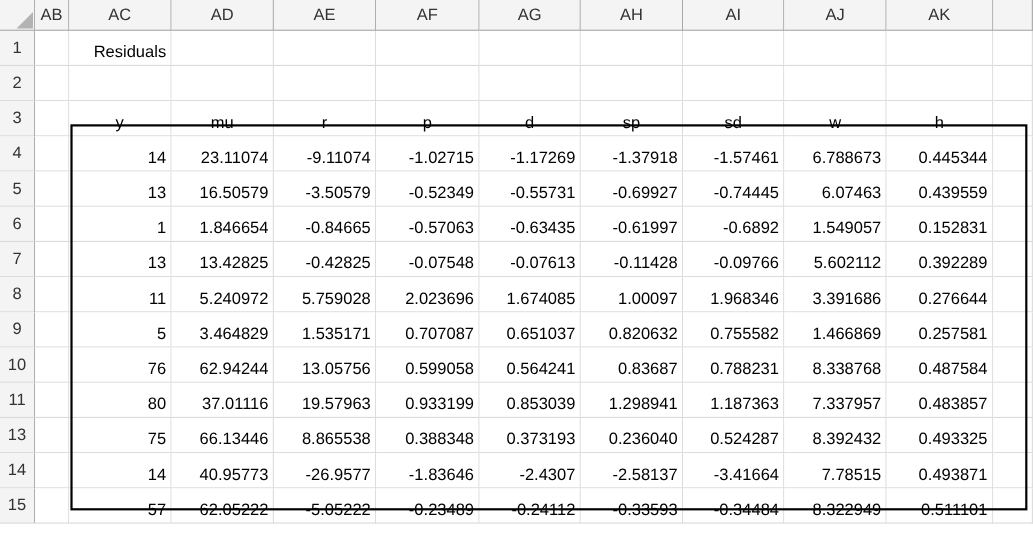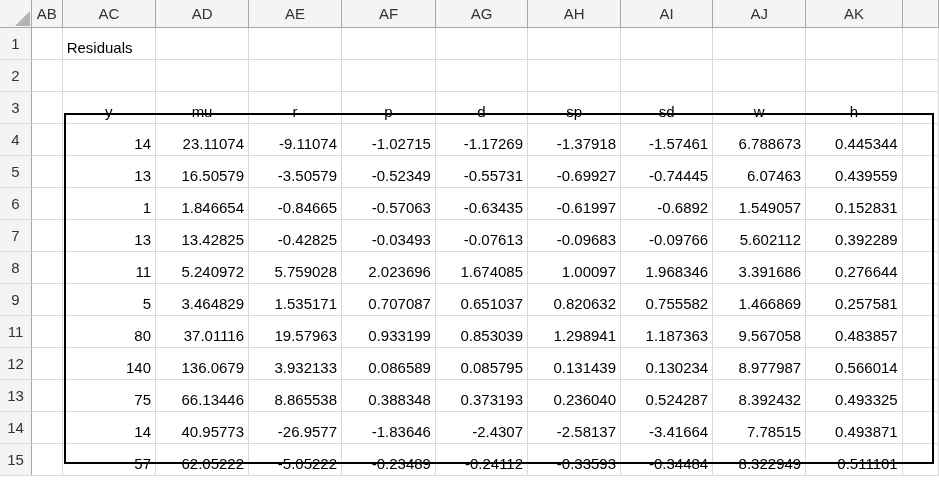--- a/index.html
+++ b/index.html
@@ -19,21 +19,21 @@
     height:28px;background:#f4f4f4;
     border-right:1px solid #a8a8a8;border-bottom:1px solid #dadada;
     font-weight:400;color:#333;text-align:center;vertical-align:middle;font-size:15px;
   }
   td{
     height:28px;background:#fff;
     border-right:1px solid #dadada;border-bottom:1px solid #dadada;
     vertical-align:bottom;padding:0 4px 3px 4px;text-align:right;
   }
   td.center{text-align:center;}
-  td.left{text-align:left;}
+  td.left{text-align:right;}
   .corner-tri{
     position:absolute;right:1px;bottom:1px;width:0;height:0;
     border-left:15px solid transparent;border-bottom:15px solid #b3b3b3;
   }
   .range-border{
     position:absolute;left:64px;top:113px;width:870px;height:351px;
     border:2px solid #000;box-sizing:border-box;pointer-events:none;
   }
 </style>
 </head>
@@ -157,23 +157,23 @@
           <td>1.549057</td>
           <td>0.152831</td>
           <td></td>
         </tr>
         <tr>
           <th>7</th>
           <td></td>
           <td>13</td>
           <td>13.42825</td>
           <td>-0.42825</td>
-          <td>-0.03493</td>
+          <td>-0.07548</td>
           <td>-0.07613</td>
-          <td>-0.09683</td>
+          <td>-0.11428</td>
           <td>-0.09766</td>
           <td>5.602112</td>
           <td>0.392289</td>
           <td></td>
         </tr>
         <tr>
           <th>8</th>
           <td></td>
           <td>11</td>
           <td>5.240972</td>
@@ -194,45 +194,45 @@
           <td>1.535171</td>
           <td>0.707087</td>
           <td>0.651037</td>
           <td>0.820632</td>
           <td>0.755582</td>
           <td>1.466869</td>
           <td>0.257581</td>
           <td></td>
         </tr>
         <tr>
+          <th>10</th>
+          <td></td>
+          <td>76</td>
+          <td>62.94244</td>
+          <td>13.05756</td>
+          <td>0.599058</td>
+          <td>0.564241</td>
+          <td>0.83687</td>
+          <td>0.788231</td>
+          <td>8.338768</td>
+          <td>0.487584</td>
+          <td></td>
+        </tr>
+        <tr>
           <th>11</th>
           <td></td>
           <td>80</td>
           <td>37.01116</td>
           <td>19.57963</td>
           <td>0.933199</td>
           <td>0.853039</td>
           <td>1.298941</td>
           <td>1.187363</td>
-          <td>9.567058</td>
+          <td>7.337957</td>
           <td>0.483857</td>
-          <td></td>
-        </tr>
-        <tr>
-          <th>12</th>
-          <td></td>
-          <td>140</td>
-          <td>136.0679</td>
-          <td>3.932133</td>
-          <td>0.086589</td>
-          <td>0.085795</td>
-          <td>0.131439</td>
-          <td>0.130234</td>
-          <td>8.977987</td>
-          <td>0.566014</td>
           <td></td>
         </tr>
         <tr>
           <th>13</th>
           <td></td>
           <td>75</td>
           <td>66.13446</td>
           <td>8.865538</td>
           <td>0.388348</td>
           <td>0.373193</td>

